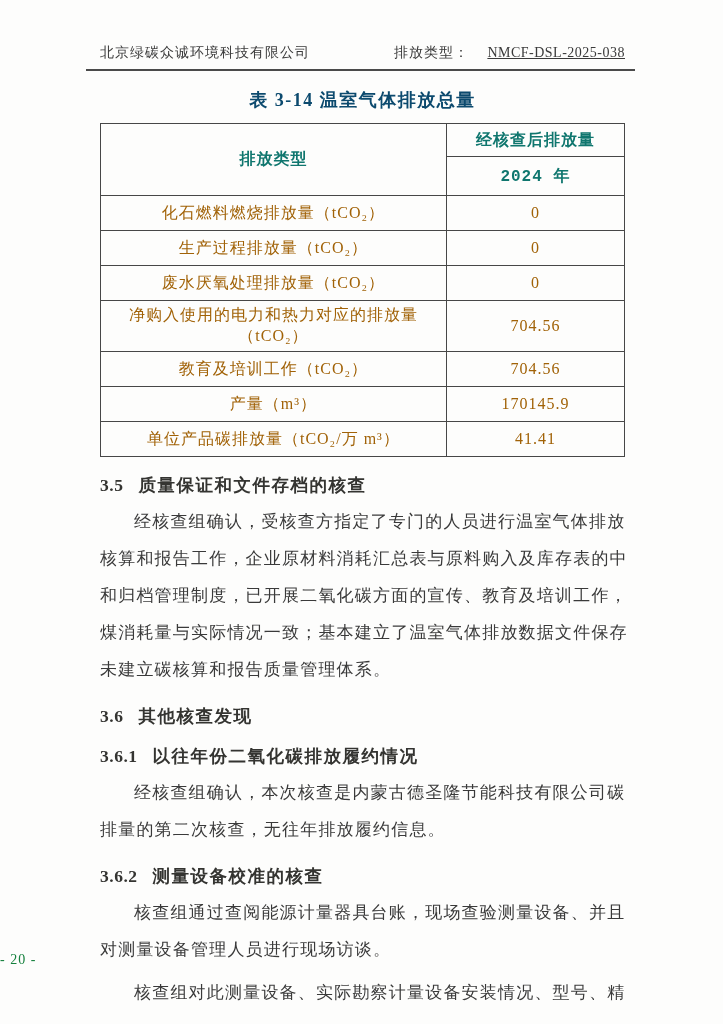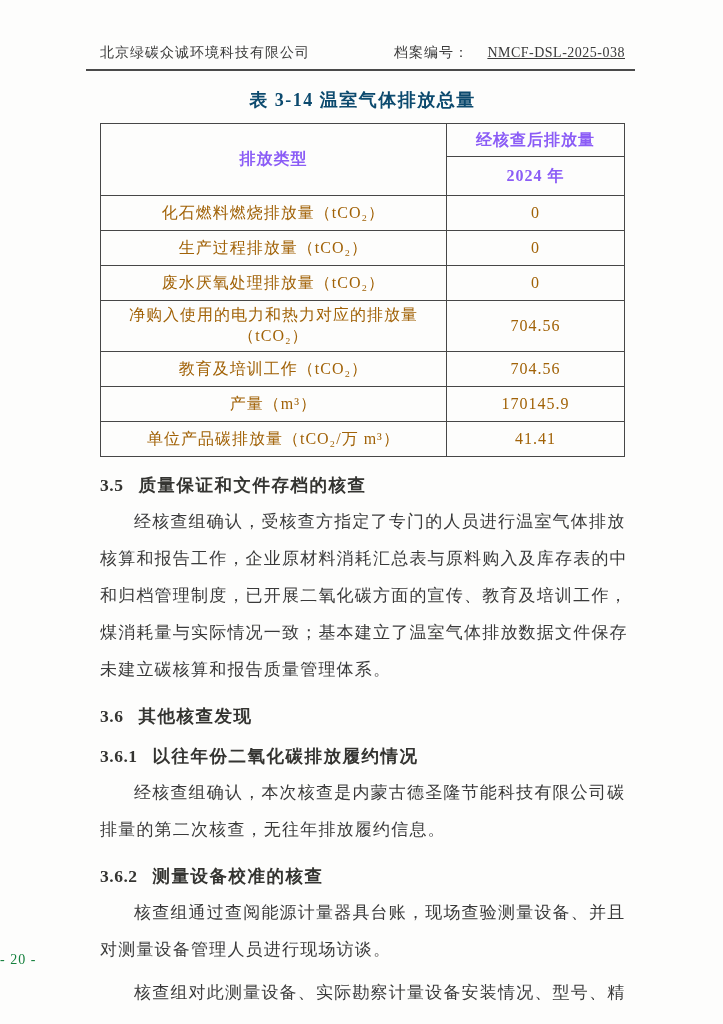--- a/index.html
+++ b/index.html
@@ -56,21 +56,21 @@
   }
   table.emissions th, table.emissions td {
     border: 1.4px solid #474747;
     text-align: center;
     vertical-align: middle;
     letter-spacing: 1px;
     padding: 4px 6px;
   }
   table.emissions col.c1 { width: 66%; }
   table.emissions col.c2 { width: 34%; }
-  table.emissions th { font-weight: bold; color: #8b5cf6; }
+  table.emissions th { font-weight: bold; color: #0f766e; font-family: Liberation Mono, monospace; }
   th.h-top { height: 24px; }
   th.h-year { height: 30px; }
   table.emissions td { height: 26px; color: #a16207; }
 
   
   .sec-heading {
     font-size: 17.5px;
     font-weight: bold;
     color: #343431;
     letter-spacing: 1.5px;
@@ -102,21 +102,21 @@
   }
 </style>
 </head>
 <body>
 
 <div class="page">
 
   <div class="doc-header">
     <span>北京绿碳众诚环境科技有限公司</span>
     <span class="file-no-wrap">
-      <span>档案编号：</span>
+      <span>排放类型：</span>
       <span class="file-no">NMCF-DSL-2025-038</span>
     </span>
   </div>
 
   <div class="table-title">表 3-14 温室气体排放总量</div>
 
   <table class="emissions">
     <colgroup>
         <col class="c1">
         <col class="c2">

